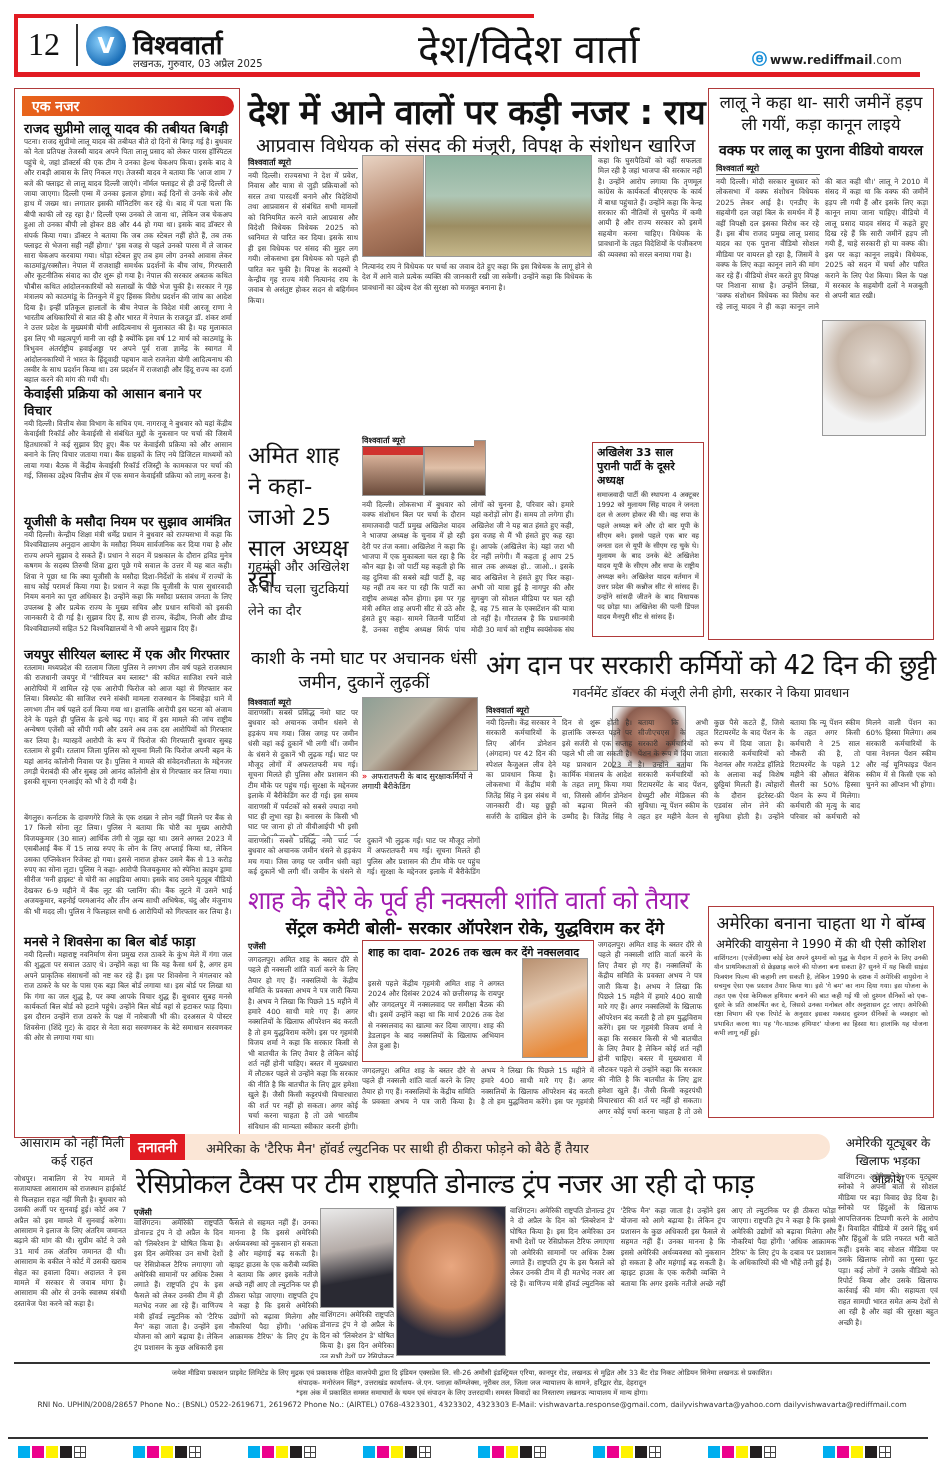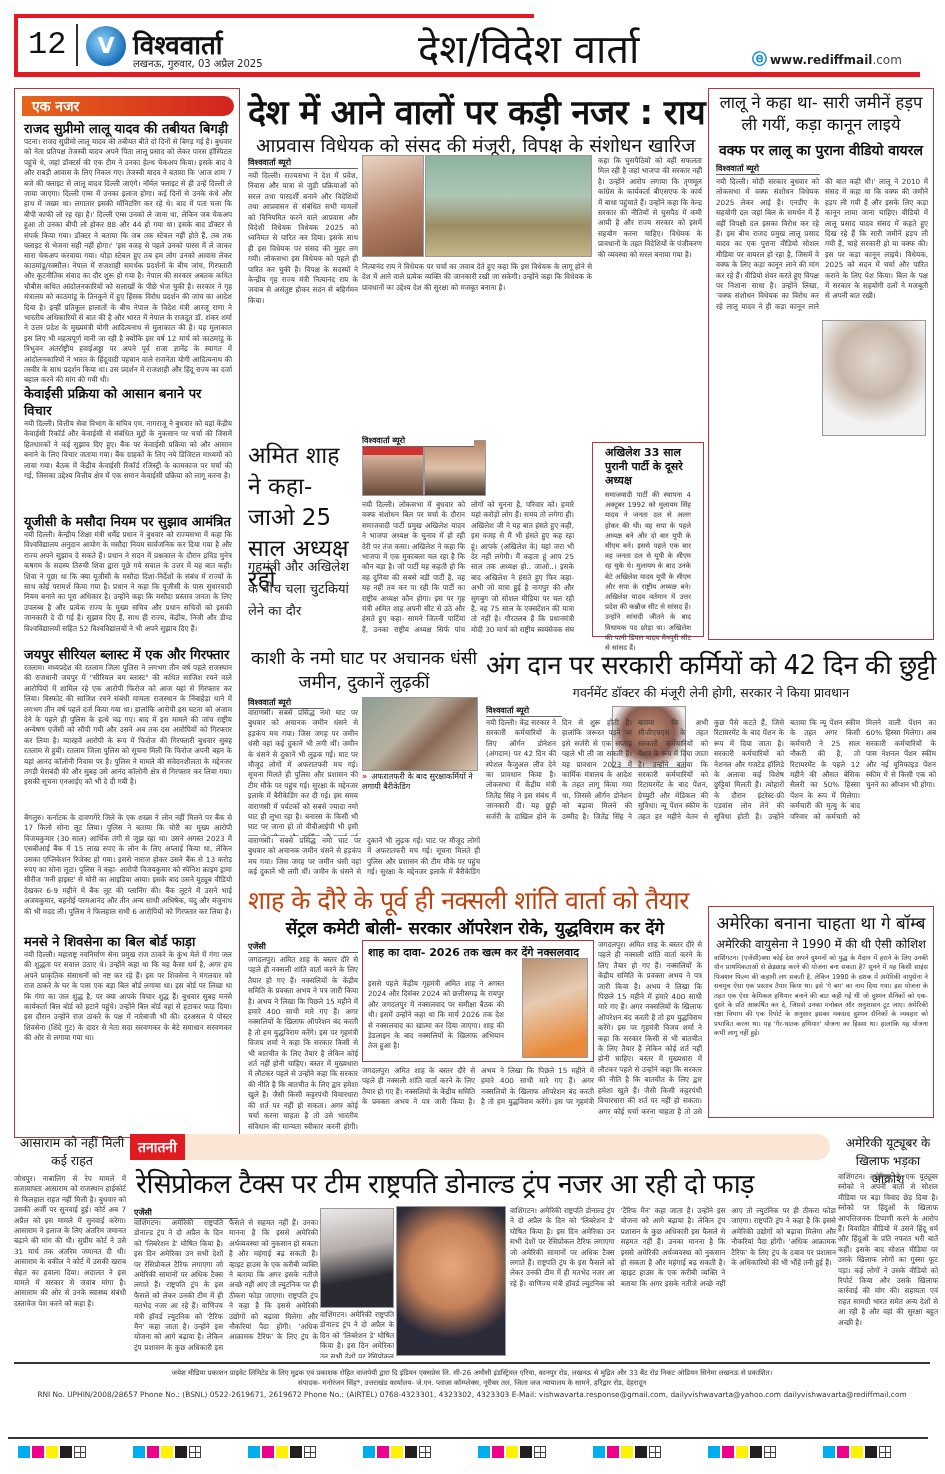--- a/index.html
+++ b/index.html
@@ -1,20 +1,20 @@
 <!DOCTYPE html>
 <html><head>
 <meta charset="utf-8">
 <style>
 *{box-sizing:border-box;margin:0;padding:0}
 body{width:945px;height:1474px;background:#fff;font-family:"DejaVu Sans",sans-serif;color:#1a1a1a;position:relative;overflow:hidden}
 .abs{position:absolute}
 .mast-box{left:14px;top:14px;width:520px;height:62px;border:4px solid #e11b22;border-right:none;border-bottom:none}
 .mast-red{left:14px;top:72px;width:906px;height:5px;background:#e11b22}
-.pageno{left:28px;top:26px;font-size:32px;font-family:Liberation Mono, monospace;color:#111}
+.pageno{left:28px;top:26px;font-size:32px;font-family:Liberation Serif, serif;color:#111}
 .vsep{left:76px;top:24px;width:2px;height:42px;background:#333}
 .logo{left:86px;top:26px;width:40px;height:40px;border-radius:50%;background:radial-gradient(circle at 40% 40%,#8fd4ff,#1b6fb8 70%);color:#fff;font-weight:bold;font-size:22px;text-align:center;line-height:40px}
 .brand{left:133px;top:26px;font-size:26px;font-weight:bold;color:#111}
 .dateline{left:133px;top:56px;font-size:10px;color:#222}
 .section-title{left:418px;top:20px;font-size:40px;color:#111;font-family:"DejaVu Sans",sans-serif}
 .site{left:752px;top:50px;font-size:12px;font-weight:bold;color:#222}
 .site .ie{color:#1a8fd8;font-size:15px;margin-right:3px}
 .site .com{font-weight:normal;color:#444}
 .text{font-size:7.2px;line-height:10.4px;color:#333;text-align:justify}
 .lbox{left:14px;top:88px;width:226px;height:1050px;border:1.5px solid #b03a3a}
@@ -103,21 +103,21 @@
 
 <div class="abs" style="left:248px;top:440px;width:108px;font-size:23px;line-height:31px;color:#111">अमित शाह ने कहा- जाओ 25 साल अध्यक्ष रहो</div>
 <div class="abs" style="left:248px;top:556px;width:108px;font-size:13px;line-height:22px;color:#222">गृहमंत्री और अखिलेश के बीच चला चुटकियां लेने का दौर</div>
 <div class="abs photo" style="left:362px;top:440px;width:62px;height:56px;background:linear-gradient(180deg,#d0322e 0 25%,#d9b29a 25%,#6a4a3a)"></div>
 <div class="abs photo" style="left:424px;top:440px;width:62px;height:56px;background:linear-gradient(180deg,#b8856a,#e0c0a8 50%,#4a3a30)"></div>
 <div class="abs" style="left:362px;top:440px;width:212px">
   <div class="byline" style="margin-left:0;width:112px;margin-top:-2px;position:absolute;top:-4px;left:0;background:#fff">विश्ववार्ता ब्यूरो</div>
 </div>
 <div class="abs text" style="left:362px;top:500px;width:212px;height:140px;overflow:hidden;column-count:2;column-gap:6px">नयी दिल्ली। लोकसभा में बुधवार को वक्फ संशोधन बिल पर चर्चा के दौरान समाजवादी पार्टी प्रमुख अखिलेश यादव ने भाजपा अध्यक्ष के चुनाव में हो रही देरी पर तंज कसा। अखिलेश ने कहा कि भाजपा में एक मुकाबला चल रहा है कि कौन बड़ा है। जो पार्टी यह कहती हो कि वह दुनिया की सबसे बड़ी पार्टी है, वह यह नहीं तय कर पा रही कि पार्टी का राष्ट्रीय अध्यक्ष कौन होगा। इस पर गृह मंत्री अमित शाह अपनी सीट से उठे और हंसते हुए कहा- सामने जितनी पार्टियां हैं, उनका राष्ट्रीय अध्यक्ष सिर्फ पांच लोगों को चुनना है, परिवार को। हमारे यहां करोड़ों लोग हैं। समय तो लगेगा ही। अखिलेश जी ने यह बात हंसते हुए कही, इस वजह से मैं भी हंसते हुए कह रहा हूं। आपके (अखिलेश के) यहां जरा भी देर नहीं लगेगी। मैं कहता हूं आप 25 साल तक अध्यक्ष हो.. जाओ..। इसके बाद अखिलेश ने हंसते हुए फिर कहा- अभी जो यात्रा हुई है नागपुर की और सुगबुग जो सोशल मीडिया पर चल रही है, वह 75 साल के एक्सटेंशन की यात्रा तो नहीं है। गौरतलब है कि प्रधानमंत्री मोदी 30 मार्च को राष्ट्रीय स्वयंसेवक संघ के कार्यक्रम में शामिल होने नागपुर गए थे।</div>
 
-<div class="abs rbox" style="left:592px;top:442px;width:112px;height:195px;padding:3px 12px">
+<div class="abs rbox" style="left:592px;top:442px;width:112px;height:195px;padding:3px 4px">
   <div style="font-size:11px;font-weight:bold;line-height:14px;color:#111">अखिलेश 33 साल पुरानी पार्टी के दूसरे अध्यक्ष</div>
   <div class="text" style="font-size:7px;line-height:10.2px;height:160px;overflow:hidden;margin-top:2px">समाजवादी पार्टी की स्थापना 4 अक्टूबर 1992 को मुलायम सिंह यादव ने जनता दल से अलग होकर की थी। वह सपा के पहले अध्यक्ष बने और दो बार यूपी के सीएम बने। इससे पहले एक बार वह जनता दल से यूपी के सीएम रह चुके थे। मुलायम के बाद उनके बेटे अखिलेश यादव यूपी के सीएम और सपा के राष्ट्रीय अध्यक्ष बने। अखिलेश यादव वर्तमान में उत्तर प्रदेश की कन्नौज सीट से सांसद हैं। उन्होंने सांसदी जीतने के बाद विधायक पद छोड़ा था। अखिलेश की पत्नी डिंपल यादव मैनपुरी सीट से सांसद हैं।</div>
 </div>
 
 <div class="abs" style="left:248px;top:646px;width:232px;font-size:17.5px;line-height:24px;text-align:center;color:#111">काशी के नमो घाट पर अचानक धंसी जमीन, दुकानें लुढ़कीं</div>
 <div class="abs" style="left:248px;top:696px;width:232px">
   <div class="byline" style="width:76px">विश्ववार्ता ब्यूरो</div>
 </div>
 <div class="abs photo" style="left:362px;top:697px;width:116px;height:74px;background:linear-gradient(135deg,#8e9f95,#b8b0a0 40%,#8a6a58 60%,#d9c6b0)"></div>
 <div class="abs caption" style="left:362px;top:772px;width:118px;font-size:8px;line-height:10px"><b>»</b><span>अफरातफरी के बाद सुरक्षाकर्मियों ने लगायी बैरीकेडिंग</span></div>
@@ -125,21 +125,21 @@
 <div class="abs text" style="left:248px;top:836px;width:232px;height:42px;overflow:hidden;column-count:2;column-gap:6px">वाराणसी। सबसे प्रसिद्ध नमो घाट पर बुधवार को अचानक जमीन धंसने से हड़कंप मच गया। जिस जगह पर जमीन धंसी वहां कई दुकानें भी लगी थीं। जमीन के धंसने से दुकानें भी लुढ़क गईं। घाट पर मौजूद लोगों में अफरातफरी मच गई। सूचना मिलते ही पुलिस और प्रशासन की टीम मौके पर पहुंच गई। सुरक्षा के मद्देनजर इलाके में बैरीकेडिंग कर दी गई। इस समय वाराणसी में पर्यटकों को सबसे ज्यादा नमो घाट ही लुभा रहा है। बनारस के किसी भी घाट पर जाना हो तो वीवीआईपी भी इसी घाट से स्टीमर और पार्किंग भी बनाई गई है। यहां बने नमस्ते वाले स्कल्पचर काशी के सबसे बड़े सेल्फी प्वाइंट भी हैं। देश-विदेश से बनारस आने वाले पर्यटक इस घाट का नजारा लेने जरूर आते हैं।</div>
 
 <div class="abs" style="left:486px;top:646px;width:450px;font-size:26px;color:#111;white-space:nowrap;letter-spacing:-0.5px">अंग दान पर सरकारी कर्मियों को 42 दिन की छुट्टी</div>
 <div class="abs" style="left:486px;top:684px;width:450px;font-size:12.5px;text-align:center;color:#111">गवर्नमेंट डॉक्टर की मंजूरी लेनी होगी, सरकार ने किया प्रावधान</div>
 <div class="abs" style="left:486px;top:704px;width:76px">
   <div class="byline">विश्ववार्ता ब्यूरो</div>
 </div>
 <div class="abs photo" style="left:612px;top:706px;width:74px;height:62px;background:radial-gradient(circle at 50% 40%,#c58f78,#8c5e50 50%,#f0f0f0 75%)"></div>
 <div class="abs text" style="left:486px;top:718px;width:450px;height:160px;overflow:hidden;column-count:6;column-gap:6px">नयी दिल्ली। केंद्र सरकार ने सरकारी कर्मचारियों के लिए ऑर्गन डोनेशन (अंगदान) पर 42 दिन की स्पेशल कैजुअल लीव देने का प्रावधान किया है। लोकसभा में केंद्रीय मंत्री जितेंद्र सिंह ने इस संबंध में जानकारी दी। यह छुट्टी सर्जरी के दाखिल होने के दिन से शुरू होती है। हालांकि जरूरत पड़ने पर इसे सर्जरी से एक सप्ताह पहले भी ली जा सकती है। यह प्रावधान 2023 में कार्मिक मंत्रालय के आदेश के तहत लागू किया गया था, जिससे ऑर्गन डोनेशन को बढ़ावा मिलने की उम्मीद है। जितेंद्र सिंह ने बताया कि अभी सीजीएचएस के तहत सरकारी कर्मचारियों को पेंशन के रूप में दिया जाता है। उन्होंने बताया कि सरकारी कर्मचारियों को रिटायरमेंट के बाद पेंशन, ग्रेच्युटी और मेडिकल की सुविधा। न्यू पेंशन स्कीम के तहत हर महीने वेतन से कुछ पैसे कटते हैं, जिसे रिटायरमेंट के बाद पेंशन के रूप में दिया जाता है। सरकारी कर्मचारियों को नेशनल और गजटेड हॉलिडे के अलावा कई विशेष छुट्टियां मिलती हैं। त्योहारों के दौरान इंटरेस्ट-फ्री एडवांस लोन लेने की सुविधा होती है। उन्होंने बताया कि न्यू पेंशन स्कीम के तहत अगर किसी कर्मचारी ने 25 साल नौकरी की है, तो रिटायरमेंट के पहले 12 महीने की औसत बेसिक सैलरी का 50% हिस्सा पेंशन के रूप में मिलेगा। कर्मचारी की मृत्यु के बाद परिवार को कर्मचारी को मिलने वाली पेंशन का 60% हिस्सा मिलेगा। अब सरकारी कर्मचारियों के पास नेशनल पेंशन स्कीम और नई यूनिफाइड पेंशन स्कीम में से किसी एक को चुनने का ऑप्शन भी होगा।</div>
 
-<div class="abs" style="left:248px;top:882px;width:454px;font-size:25px;color:#c2410c;white-space:nowrap;letter-spacing:-0.5px">शाह के दौरे के पूर्व ही नक्सली शांति वार्ता को तैयार</div>
+<div class="abs" style="left:248px;top:882px;width:454px;font-size:25px;color:#a21caf;white-space:nowrap;letter-spacing:-0.5px">शाह के दौरे के पूर्व ही नक्सली शांति वार्ता को तैयार</div>
 <div class="abs" style="left:248px;top:916px;width:454px;font-size:17px;font-weight:bold;text-align:center;color:#111;white-space:nowrap">सेंट्रल कमेटी बोली- सरकार ऑपरेशन रोके, युद्धविराम कर देंगे</div>
 <div class="abs" style="left:248px;top:940px;width:110px">
   <div class="byline">एजेंसी</div>
   <div class="text" style="height:176px;overflow:hidden">जगदलपुर। अमित शाह के बस्तर दौरे से पहले ही नक्सली शांति वार्ता करने के लिए तैयार हो गए हैं। नक्सलियों के केंद्रीय समिति के प्रवक्ता अभय ने पत्र जारी किया है। अभय ने लिखा कि पिछले 15 महीने में हमारे 400 साथी मारे गए हैं। अगर नक्सलियों के खिलाफ ऑपरेशन बंद करती है तो हम युद्धविराम करेंगे। इस पर गृहमंत्री विजय शर्मा ने कहा कि सरकार किसी से भी बातचीत के लिए तैयार है लेकिन कोई शर्त नहीं होनी चाहिए। बस्तर में मुख्यधारा में लौटकर पहले से उन्होंने कहा कि सरकार की नीति है कि बातचीत के लिए द्वार हमेशा खुले हैं। जैसी किसी कट्टरपंथी विचारधारा की शर्त पर नहीं हो सकता। अगर कोई चर्चा करना चाहता है तो उसे भारतीय संविधान की मान्यता स्वीकार करनी होगी। दरअसल, नक्सलियों ने पत्र जारी कर शांति वार्ता की पेशकश की है। पत्र में कहा गया है कि सरकार ऑपरेशन कगार को रोके तो वे युद्धविराम की घोषणा करने को तैयार हैं।</div>
 </div>
 <div class="abs rbox" style="left:362px;top:940px;width:232px;height:122px;padding:3px 5px">
   <div style="font-size:11px;font-weight:bold;color:#111">शाह का दावा- 2026 तक खत्म कर देंगे नक्सलवाद</div>
   <div class="text" style="width:136px;height:98px;overflow:hidden;margin-top:20px">इससे पहले केंद्रीय गृहमंत्री अमित शाह ने अगस्त 2024 और दिसंबर 2024 को छत्तीसगढ़ के रायपुर और जगदलपुर में नक्सलवाद पर समीक्षा बैठक की थी। इसमें उन्होंने कहा था कि मार्च 2026 तक देश से नक्सलवाद का खात्मा कर दिया जाएगा। शाह की डेडलाइन के बाद नक्सलियों के खिलाफ अभियान तेज हुआ है।</div>
 </div>
 <div class="abs photo" style="left:522px;top:958px;width:66px;height:100px;background:linear-gradient(160deg,#b89070,#e6cbb2 40%,#e88a3a 85%)"></div>
@@ -147,20 +147,21 @@
 <div class="abs text" style="left:598px;top:940px;width:104px;height:178px;overflow:hidden">जगदलपुर। अमित शाह के बस्तर दौरे से पहले ही नक्सली शांति वार्ता करने के लिए तैयार हो गए हैं। नक्सलियों के केंद्रीय समिति के प्रवक्ता अभय ने पत्र जारी किया है। अभय ने लिखा कि पिछले 15 महीने में हमारे 400 साथी मारे गए हैं। अगर नक्सलियों के खिलाफ ऑपरेशन बंद करती है तो हम युद्धविराम करेंगे। इस पर गृहमंत्री विजय शर्मा ने कहा कि सरकार किसी से भी बातचीत के लिए तैयार है लेकिन कोई शर्त नहीं होनी चाहिए। बस्तर में मुख्यधारा में लौटकर पहले से उन्होंने कहा कि सरकार की नीति है कि बातचीत के लिए द्वार हमेशा खुले हैं। जैसी किसी कट्टरपंथी विचारधारा की शर्त पर नहीं हो सकता। अगर कोई चर्चा करना चाहता है तो उसे भारतीय संविधान की मान्यता स्वीकार करनी होगी। दरअसल, नक्सलियों ने पत्र जारी कर शांति वार्ता की पेशकश की है। पत्र में कहा गया है कि सरकार ऑपरेशन कगार को रोके तो वे युद्धविराम की घोषणा करने को तैयार हैं।</div>
 
 <div class="abs rbox" style="left:708px;top:906px;width:226px;height:212px;padding:4px 5px">
   <div style="font-size:17px;text-align:center;color:#111;white-space:nowrap">अमेरिका बनाना चाहता था गे बॉम्ब</div>
   <div style="font-size:11.5px;text-align:center;color:#111;margin-top:2px;white-space:nowrap">अमेरिकी वायुसेना ने 1990 में की थी ऐसी कोशिश</div>
   <div class="text" style="font-size:6.6px;line-height:9.4px;height:150px;overflow:hidden;margin-top:3px">वाशिंगटन। (एजेंसी)क्या कोई देश अपने दुश्मनों को युद्ध के मैदान में हराने के लिए उनकी यौन प्राथमिकताओं से छेड़छाड़ करने की योजना बना सकता है? सुनने में यह किसी साइंस फिक्शन फिल्म की कहानी लग सकती है, लेकिन 1990 के दशक में अमेरिकी वायुसेना ने सचमुच ऐसा एक प्रस्ताव तैयार किया था। इसे 'गे बम' का नाम दिया गया। इस योजना के तहत एक ऐसा केमिकल हथियार बनाने की बात कही गई थी जो दुश्मन सैनिकों को एक-दूसरे के प्रति आकर्षित कर दे, जिससे उनका मनोबल और अनुशासन टूट जाए। अमेरिकी रक्षा विभाग की एक रिपोर्ट के अनुसार इसका मकसद दुश्मन सैनिकों के व्यवहार को प्रभावित करना था। यह 'गैर-घातक हथियार' योजना का हिस्सा था। हालांकि यह योजना कभी लागू नहीं हुई।</div>
 </div>
 
 <div class="abs tanatani">
   <span class="tag">तनातनी</span>
+  <span class="kicker">अमेरिका के 'टैरिफ मैन' हॉवर्ड ल्युटनिक पर साथी ही ठीकरा फोड़ने को बैठे हैं तैयार</span>
 </div>
 <div class="abs" style="left:136px;top:1164px;width:700px;font-size:27px;color:#111;white-space:nowrap;letter-spacing:-0.6px">रेसिप्रोकल टैक्स पर टीम राष्ट्रपति डोनाल्ड ट्रंप नजर आ रही दो फाड़</div>
 <div class="abs" style="left:134px;top:1206px;width:104px">
   <div class="byline">एजेंसी</div>
 </div>
 <div class="abs photo" style="left:320px;top:1208px;width:74px;height:100px;background:linear-gradient(170deg,#eaeaea,#b5aca8 40%,#2a2a33 70%)"></div>
 <div class="abs photo" style="left:396px;top:1206px;width:110px;height:150px;background:radial-gradient(circle at 50% 40%,#e9a780,#c48058 40%,#2b2b3a 70%)"></div>
 <div class="abs text" style="left:134px;top:1218px;width:184px;height:140px;overflow:hidden;column-count:2;column-gap:6px">वाशिंगटन। अमेरिकी राष्ट्रपति डोनाल्ड ट्रंप ने दो अप्रैल के दिन को 'लिबरेशन डे' घोषित किया है। इस दिन अमेरिका उन सभी देशों पर रेसिप्रोकल टैरिफ लगाएगा जो अमेरिकी सामानों पर अधिक टैक्स लगाते हैं। राष्ट्रपति ट्रंप के इस फैसले को लेकर उनकी टीम में ही मतभेद नजर आ रहे हैं। वाणिज्य मंत्री हॉवर्ड ल्युटनिक को 'टैरिफ मैन' कहा जाता है। उन्होंने इस योजना को आगे बढ़ाया है। लेकिन ट्रंप प्रशासन के कुछ अधिकारी इस फैसले से सहमत नहीं हैं। उनका मानना है कि इससे अमेरिकी अर्थव्यवस्था को नुकसान हो सकता है और महंगाई बढ़ सकती है। व्हाइट हाउस के एक करीबी व्यक्ति ने बताया कि अगर इसके नतीजे अच्छे नहीं आए तो ल्युटनिक पर ही ठीकरा फोड़ा जाएगा। राष्ट्रपति ट्रंप ने कहा है कि इससे अमेरिकी उद्योगों को बढ़ावा मिलेगा और नौकरियां पैदा होंगी। 'अधिक आक्रामक टैरिफ' के लिए ट्रंप के दबाव पर प्रशासन के अधिकारियों की भी भौंहें तनी हुई हैं।</div>
 <div class="abs text" style="left:320px;top:1310px;width:74px;height:48px;overflow:hidden">वाशिंगटन। अमेरिकी राष्ट्रपति डोनाल्ड ट्रंप ने दो अप्रैल के दिन को 'लिबरेशन डे' घोषित किया है। इस दिन अमेरिका उन सभी देशों पर रेसिप्रोकल टैरिफ लगाएगा जो अमेरिकी सामानों पर अधिक टैक्स लगाते हैं। राष्ट्रपति ट्रंप के इस फैसले को लेकर उनकी टीम में ही मतभेद नजर आ रहे हैं। वाणिज्य मंत्री हॉवर्ड ल्युटनिक को 'टैरिफ मैन' कहा जाता है। उन्होंने इस योजना को आगे बढ़ाया है। लेकिन ट्रंप प्रशासन के कुछ अधिकारी इस फैसले से सहमत नहीं हैं। उनका मानना है कि इससे अमेरिकी अर्थव्यवस्था को नुकसान हो सकता है और महंगाई बढ़ सकती है। व्हाइट हाउस के एक करीबी व्यक्ति ने बताया कि अगर इसके नतीजे अच्छे नहीं आए तो ल्युटनिक पर ही ठीकरा फोड़ा जाएगा। राष्ट्रपति ट्रंप ने कहा है कि इससे अमेरिकी उद्योगों को बढ़ावा मिलेगा और नौकरियां पैदा होंगी। 'अधिक आक्रामक टैरिफ' के लिए ट्रंप के दबाव पर प्रशासन के अधिकारियों की भी भौंहें तनी हुई हैं।</div>
 <div class="abs text" style="left:510px;top:1206px;width:326px;height:152px;overflow:hidden;column-count:3;column-gap:6px">वाशिंगटन। अमेरिकी राष्ट्रपति डोनाल्ड ट्रंप ने दो अप्रैल के दिन को 'लिबरेशन डे' घोषित किया है। इस दिन अमेरिका उन सभी देशों पर रेसिप्रोकल टैरिफ लगाएगा जो अमेरिकी सामानों पर अधिक टैक्स लगाते हैं। राष्ट्रपति ट्रंप के इस फैसले को लेकर उनकी टीम में ही मतभेद नजर आ रहे हैं। वाणिज्य मंत्री हॉवर्ड ल्युटनिक को 'टैरिफ मैन' कहा जाता है। उन्होंने इस योजना को आगे बढ़ाया है। लेकिन ट्रंप प्रशासन के कुछ अधिकारी इस फैसले से सहमत नहीं हैं। उनका मानना है कि इससे अमेरिकी अर्थव्यवस्था को नुकसान हो सकता है और महंगाई बढ़ सकती है। व्हाइट हाउस के एक करीबी व्यक्ति ने बताया कि अगर इसके नतीजे अच्छे नहीं आए तो ल्युटनिक पर ही ठीकरा फोड़ा जाएगा। राष्ट्रपति ट्रंप ने कहा है कि इससे अमेरिकी उद्योगों को बढ़ावा मिलेगा और नौकरियां पैदा होंगी। 'अधिक आक्रामक टैरिफ' के लिए ट्रंप के दबाव पर प्रशासन के अधिकारियों की भी भौंहें तनी हुई हैं।</div>
@@ -168,20 +169,21 @@
 <div class="abs" style="left:18px;top:1134px;width:108px;font-size:12.5px;line-height:18px;text-align:center;color:#111">आसाराम को नहीं मिली कई राहत</div>
 <div class="abs text" style="left:14px;top:1174px;width:112px;height:184px;overflow:hidden">जोधपुर। नाबालिग से रेप मामले में सजायाफ्ता आसाराम को राजस्थान हाईकोर्ट से फिलहाल राहत नहीं मिली है। बुधवार को उसकी अर्जी पर सुनवाई हुई। कोर्ट अब 7 अप्रैल को इस मामले में सुनवाई करेगा। आसाराम ने इलाज के लिए अंतरिम जमानत बढ़ाने की मांग की थी। सुप्रीम कोर्ट ने उसे 31 मार्च तक अंतरिम जमानत दी थी। आसाराम के वकील ने कोर्ट में उसकी खराब सेहत का हवाला दिया। अदालत ने इस मामले में सरकार से जवाब मांगा है। आसाराम की ओर से उनके स्वास्थ्य संबंधी दस्तावेज पेश करने को कहा है।</div>
 
 <div class="abs" style="left:838px;top:1134px;width:100px;font-size:12px;line-height:18px;text-align:center;color:#111">अमेरिकी यूट्यूबर के खिलाफ भड़का आक्रोश</div>
 <div class="abs text" style="left:838px;top:1172px;width:100px;height:186px;overflow:hidden">वाशिंगटन। अमेरिका के एक यूट्यूबर स्नोको ने अपनी बातों से सोशल मीडिया पर बड़ा विवाद छेड़ दिया है। स्नोको पर हिंदुओं के खिलाफ आपत्तिजनक टिप्पणी करने के आरोप हैं। विवादित वीडियो में उसने हिंदू धर्म और हिंदुओं के प्रति नफरत भरी बातें कहीं। इसके बाद सोशल मीडिया पर उसके खिलाफ लोगों का गुस्सा फूट पड़ा। कई लोगों ने उसके वीडियो को रिपोर्ट किया और उसके खिलाफ कार्रवाई की मांग की। सहायता एवं राहत सामग्री भारत समेत अन्य देशों से आ रही है और वहां की सुरक्षा बहुत अच्छी है।</div>
 
 <div class="abs divider" style="left:14px;top:1362px;width:916px;height:2px"></div>
 <div class="abs" style="left:14px;top:1368px;width:916px;font-size:7px;text-align:center;color:#333;line-height:10px">
   <div>जयेश मीडिया प्रकाशन प्राइवेट लिमिटेड के लिए मुद्रक एवं प्रकाशक रोहित वाजपेयी द्वारा दि इंडियन एक्सप्रेस लि. सी-26 अमौसी इंडस्ट्रियल एरिया, कानपुर रोड, लखनऊ से मुद्रित और 33 बैंट रोड निकट ओडियन सिनेमा लखनऊ से प्रकाशित।</div>
   <div>संपादक- मनोरंजन सिंह*, उत्तराखंड कार्यालय- जे.एन. प्लाज़ा कॉम्प्लेक्स, नूरीबर तल, जिला जज न्यायालय के सामने, हरिद्वार रोड, देहरादून</div>
+  <div>*इस अंक में प्रकाशित समस्त समाचारों के चयन एवं संपादन के लिए उत्तरदायी। समस्त विवादों का निस्तारण लखनऊ न्यायालय में मान्य होगा।</div>
   <div style="margin-top:2px;font-size:7.4px">RNI No. UPHIN/2008/28657 Phone No.: (BSNL) 0522-2619671, 2619672 Phone No.: (AIRTEL) 0768-4323301, 4323302, 4323303  E-Mail: vishwavarta.response@gmail.com,  dailyvishwavarta@yahoo.com dailyvishwavarta@rediffmail.com</div>
 </div>
 <div class="abs divider" style="left:8px;top:1437px;width:920px;height:1.5px"></div>
 <div class="abs" style="left:8px;top:1444px;width:920px;height:18px" id="cmyk-row">
     <div class="cmyk" style="position: absolute; left: 10px; top: 2px;">
       <span style="background: rgb(0, 174, 239);"></span>
       <span style="background: rgb(236, 0, 140);"></span>
       <span style="background: rgb(255, 242, 0);"></span>
       <span style="background: rgb(35, 31, 32);"></span>
       <span class="reg"></span>

